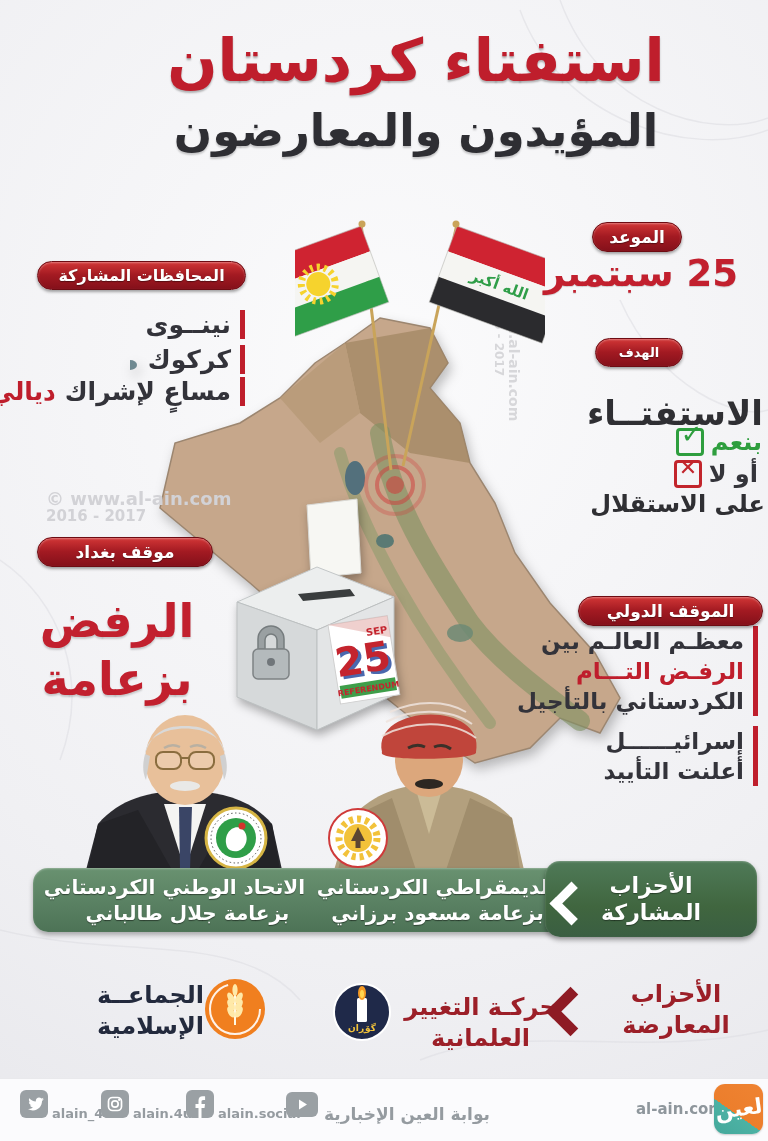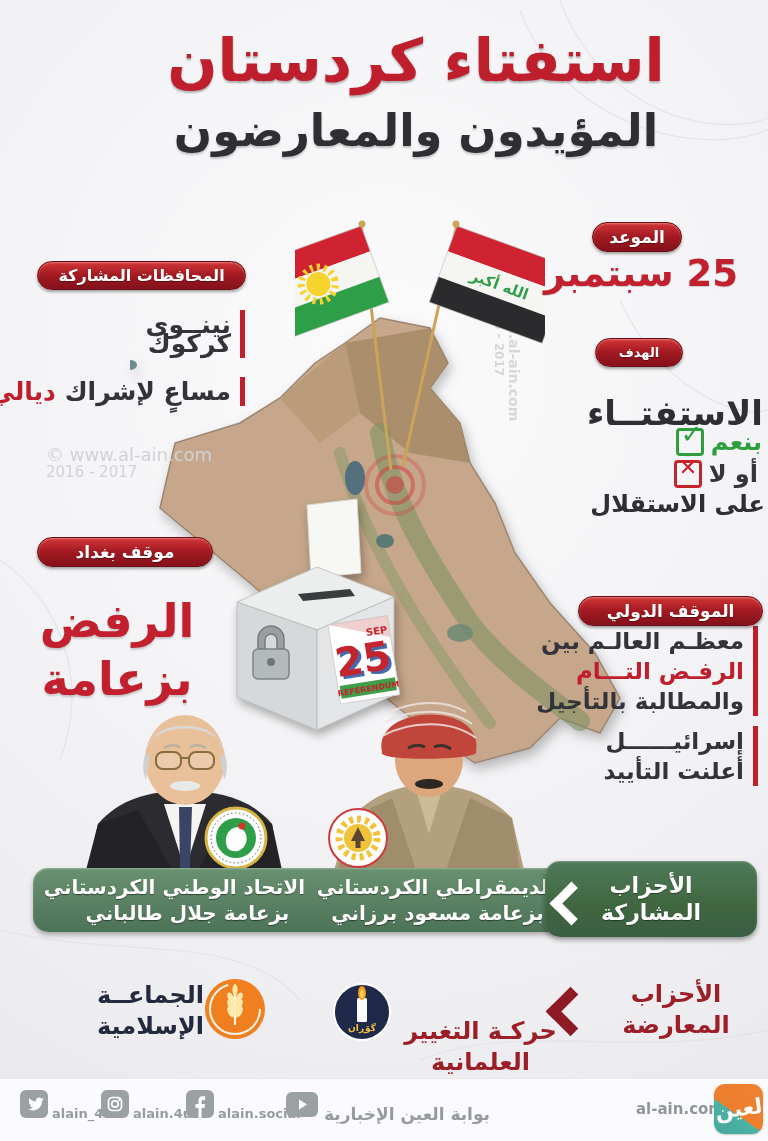--- a/index.html
+++ b/index.html
@@ -60,21 +60,21 @@
   .banner-party div{color:#fff;font-size:20px;font-weight:bold;line-height:26px;
     text-shadow:0 1px 1px rgba(0,0,0,.45);white-space:nowrap;}
   .chev{width:22px;height:22px;border-left:9px solid #fff;border-bottom:9px solid #fff;
     transform:rotate(45deg);z-index:7;}
   .chev.maroon{border-left:11px solid #8e1b24;border-bottom:11px solid #8e1b24;width:24px;height:24px;}
   
   .opp-text{text-align:center;direction:rtl;z-index:5;}
   .opp-text div{font-size:24px;font-weight:bold;color:#9c1f28;line-height:31px;white-space:nowrap;}
   .opp-text.navy div{color:#232a3d;}
   
-  .wm{color:#d2d2d6;font-weight:normal;z-index:2;}
+  .wm{color:#d2d2d6;font-weight:bold;z-index:2;margin-top:44px;}
   .wm .l1{font-size:18px;}
   .wm .l2{font-size:15px;margin-top:-2px;}
   .wm-vert{left:522px;top:296px;transform:rotate(90deg);transform-origin:left top;z-index:2;
     color:#d7d7da;font-weight:bold;}
   .wm-vert .l1{font-size:14px;}
   .wm-vert .l2{font-size:12px;}
   
   .footer-bar{left:0;top:1078px;width:768px;height:63px;background:#fbfbfd;
     border-top:1px solid #e9e9ec;z-index:8;}
   .soc-label{color:#959ba0;font-size:13px;font-weight:bold;z-index:9;}
@@ -192,33 +192,33 @@
   </div>
   <div class="abs check-row" style="right:10px;top:460px;">
     <span class="no-text">أو لا</span>
     <span class="checkbox red">
         <span class="xmark">✕</span>
       </span>
   </div>
   <div class="abs goal-subject">على الاستقلال</div>
 
   <div class="abs gov-item" style="top:310px;">نينــوى</div>
-  <div class="abs gov-item" style="top:329px;">كركوك</div>
+  <div class="abs gov-item" style="top:345px;">كركوك</div>
   <div class="abs gov-item" style="top:377px;">
     <span>مساعٍ لإشراك</span>
     <span class="gov-highlight">ديالي</span>
   </div>
 
   <div class="abs stance" style="top:594px;font-size:46px;">الرفض</div>
   <div class="abs stance" style="top:652px;font-size:46px;">بزعامة</div>
 
   <div class="abs intl-block" style="top:626px;">
     <div class="intl-line">معظـم العالـم بين</div>
     <div class="intl-line red">الرفـض التـــام</div>
-    <div class="intl-line">والمطالبة بالتأجيل</div>
+    <div class="intl-line">الكردستاني بالتأجيل</div>
   </div>
   <div class="abs intl-block" style="top:726px;">
     <div class="intl-line">إسرائيــــــل</div>
     <div class="intl-line">أعلنت التأييد</div>
   </div>
 
   <svg class="abs" style="left:68px;top:712px;z-index:3" width="232" height="158" viewBox="0 0 232 158">
     <path d="M18,158 L30,112 C52,86 82,80 116,78 C152,80 182,86 204,112 L214,158 Z" fill="#2b2b30"></path>
     <path d="M30,112 L70,98 L104,158 L20,158 Z" fill="#232327"></path>
     <path d="M204,112 L164,98 L130,158 L212,158 Z" fill="#232327"></path>
@@ -290,21 +290,21 @@
   </div>
   <div class="abs chev maroon" style="left:553px;top:994px;"></div>
 
   <svg class="abs" style="left:333px;top:983px;z-index:5" width="58" height="58" viewBox="-29 -29 58 58">
     <circle r="28" fill="#1f2949" stroke="#ffffff" stroke-width="2"></circle>
     <rect x="-5" y="-14" width="10" height="24" rx="1.5" fill="#ffffff"></rect>
     <ellipse cx="0" cy="-19" rx="4" ry="7" fill="#f59a23"></ellipse>
     <ellipse cx="0" cy="-18" rx="2" ry="4" fill="#ffd54f"></ellipse>
     <text x="0" y="19" font-size="9" font-weight="bold" fill="#f2c23a" text-anchor="middle" direction="rtl">گۆڕان</text>
   </svg>
-  <div class="abs opp-text" style="left:403px;top:1016px;width:155px;text-align:center;">
+  <div class="abs opp-text" style="left:403px;top:992px;width:155px;text-align:center;">
     <div>حركـة التغيير</div>
     <div>العلمانية</div>
   </div>
 
   <svg class="abs" style="left:205px;top:979px;z-index:5" width="60" height="60" viewBox="-30 -30 60 60">
     <circle r="30" fill="#f07f1f"></circle>
     <circle r="25" fill="none" stroke="#ffffff" stroke-width="2" stroke-dasharray="110 50" opacity="0.9"></circle>
     <line x1="0" y1="16" x2="0" y2="-14" stroke="#fff8e1" stroke-width="2"></line>
     <g fill="#ffe9a8">
       <ellipse cx="-4" cy="-11" rx="3" ry="6" transform="rotate(-28 -4 -11)"></ellipse>

